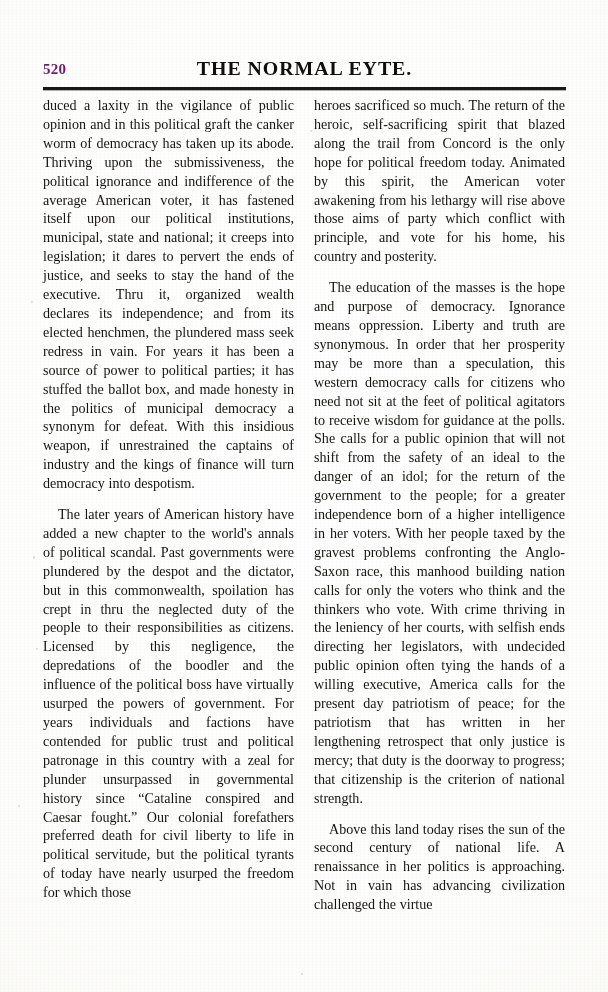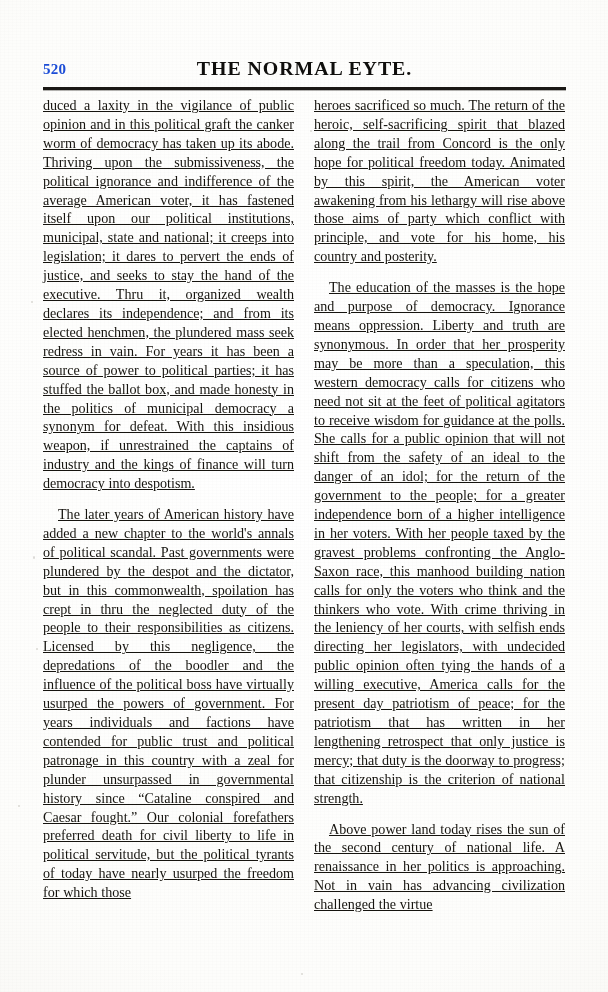--- a/index.html
+++ b/index.html
@@ -38,21 +38,21 @@
     height: 26px;
   }
   .folio {
     position: absolute;
     left: 0;
     top: 3px;
     font-family: "Liberation Serif", "DejaVu Serif", serif;
     font-size: 15px;
     font-weight: bold;
     letter-spacing: 0.2px;
-    color: #1d4ed8;
+    color: #701a75;
   }
   .head-title {
     position: absolute;
     left: 0;
     right: 0;
     top: 0;
     text-align: center;
     font-size: 19.5px;
     font-weight: bold;
     letter-spacing: 0.9px;
@@ -89,21 +89,20 @@
   .column p {
     margin: 0;
     text-align: justify;
     text-justify: inter-word;
     font-size: 14.1px;
     line-height: 18.9px;
     text-indent: 15px;
     color: #16140f;
     hyphens: manual;
     word-spacing: 0.2px;
-    text-decoration: underline;
   }
   .column p.cont {
     text-indent: 0;
   }
   .column p + p {
     margin-top: 12px;
   }
 
   
   .grain {
@@ -139,21 +138,21 @@
   <div class="columns">
 
     <div class="column">
       <p class="cont">duced a laxity in the vigilance of public opinion and in this political graft the canker worm of democracy has taken up its abode. Thriving upon the submissiveness, the political ignorance and indifference of the average American voter, it has fastened itself upon our political institutions, municipal, state and national; it creeps into legislation; it dares to pervert the ends of justice, and seeks to stay the hand of the executive. Thru it, organized wealth declares its independence; and from its elected henchmen, the plundered mass seek redress in vain. For years it has been a source of power to political parties; it has stuffed the ballot box, and made honesty in the politics of municipal democracy a synonym for defeat. With this insidious weapon, if unrestrained the captains of industry and the kings of finance will turn democracy into despotism.</p>
       <p>The later years of American history have added a new chapter to the world's annals of political scandal. Past governments were plundered by the despot and the dictator, but in this commonwealth, spoilation has crept in thru the neglected duty of the people to their responsibilities as citizens. Licensed by this negligence, the depredations of the boodler and the influence of the political boss have virtually usurped the powers of government. For years individuals and factions have contended for public trust and political patronage in this country with a zeal for plunder unsurpassed in governmental history since “Cataline conspired and Caesar fought.” Our colonial forefathers preferred death for civil liberty to life in political servitude, but the political tyrants of today have nearly usurped the freedom for which those</p>
     </div>
 
     <div class="column">
       <p class="cont">heroes sacrificed so much. The return of the heroic, self-sacrificing spirit that blazed along the trail from Concord is the only hope for political freedom today. Animated by this spirit, the American voter awakening from his lethargy will rise above those aims of party which conflict with principle, and vote for his home, his country and posterity.</p>
       <p>The education of the masses is the hope and purpose of democracy. Ignorance means oppression. Liberty and truth are synonymous. In order that her prosperity may be more than a speculation, this western democracy calls for citizens who need not sit at the feet of political agitators to receive wisdom for guidance at the polls. She calls for a public opinion that will not shift from the safety of an ideal to the danger of an idol; for the return of the government to the people; for a greater independence born of a higher intelligence in her voters. With her people taxed by the gravest problems confronting the Anglo-Saxon race, this manhood building nation calls for only the voters who think and the thinkers who vote. With crime thriving in the leniency of her courts, with selfish ends directing her legislators, with undecided public opinion often tying the hands of a willing executive, America calls for the present day patriotism of peace; for the patriotism that has written in her lengthening retrospect that only justice is mercy; that duty is the doorway to progress; that citizenship is the criterion of national strength.</p>
-      <p>Above power land today rises the sun of the second century of national life. A renaissance in her politics is approaching. Not in vain has advancing civilization challenged the virtue</p>
+      <p>Above this land today rises the sun of the second century of national life. A renaissance in her politics is approaching. Not in vain has advancing civilization challenged the virtue</p>
     </div>
 
   </div>
 
   <div class="grain"></div>
 
   <span class="speck" style="left:31px; top:301px; width:2px; height:2px;"></span>
   <span class="speck" style="left:33px; top:556px; width:2px; height:3px;"></span>
   <span class="speck" style="left:36px; top:648px; width:2px; height:2px;"></span>
   <span class="speck" style="left:310px; top:130px; width:2px; height:2px;"></span>

